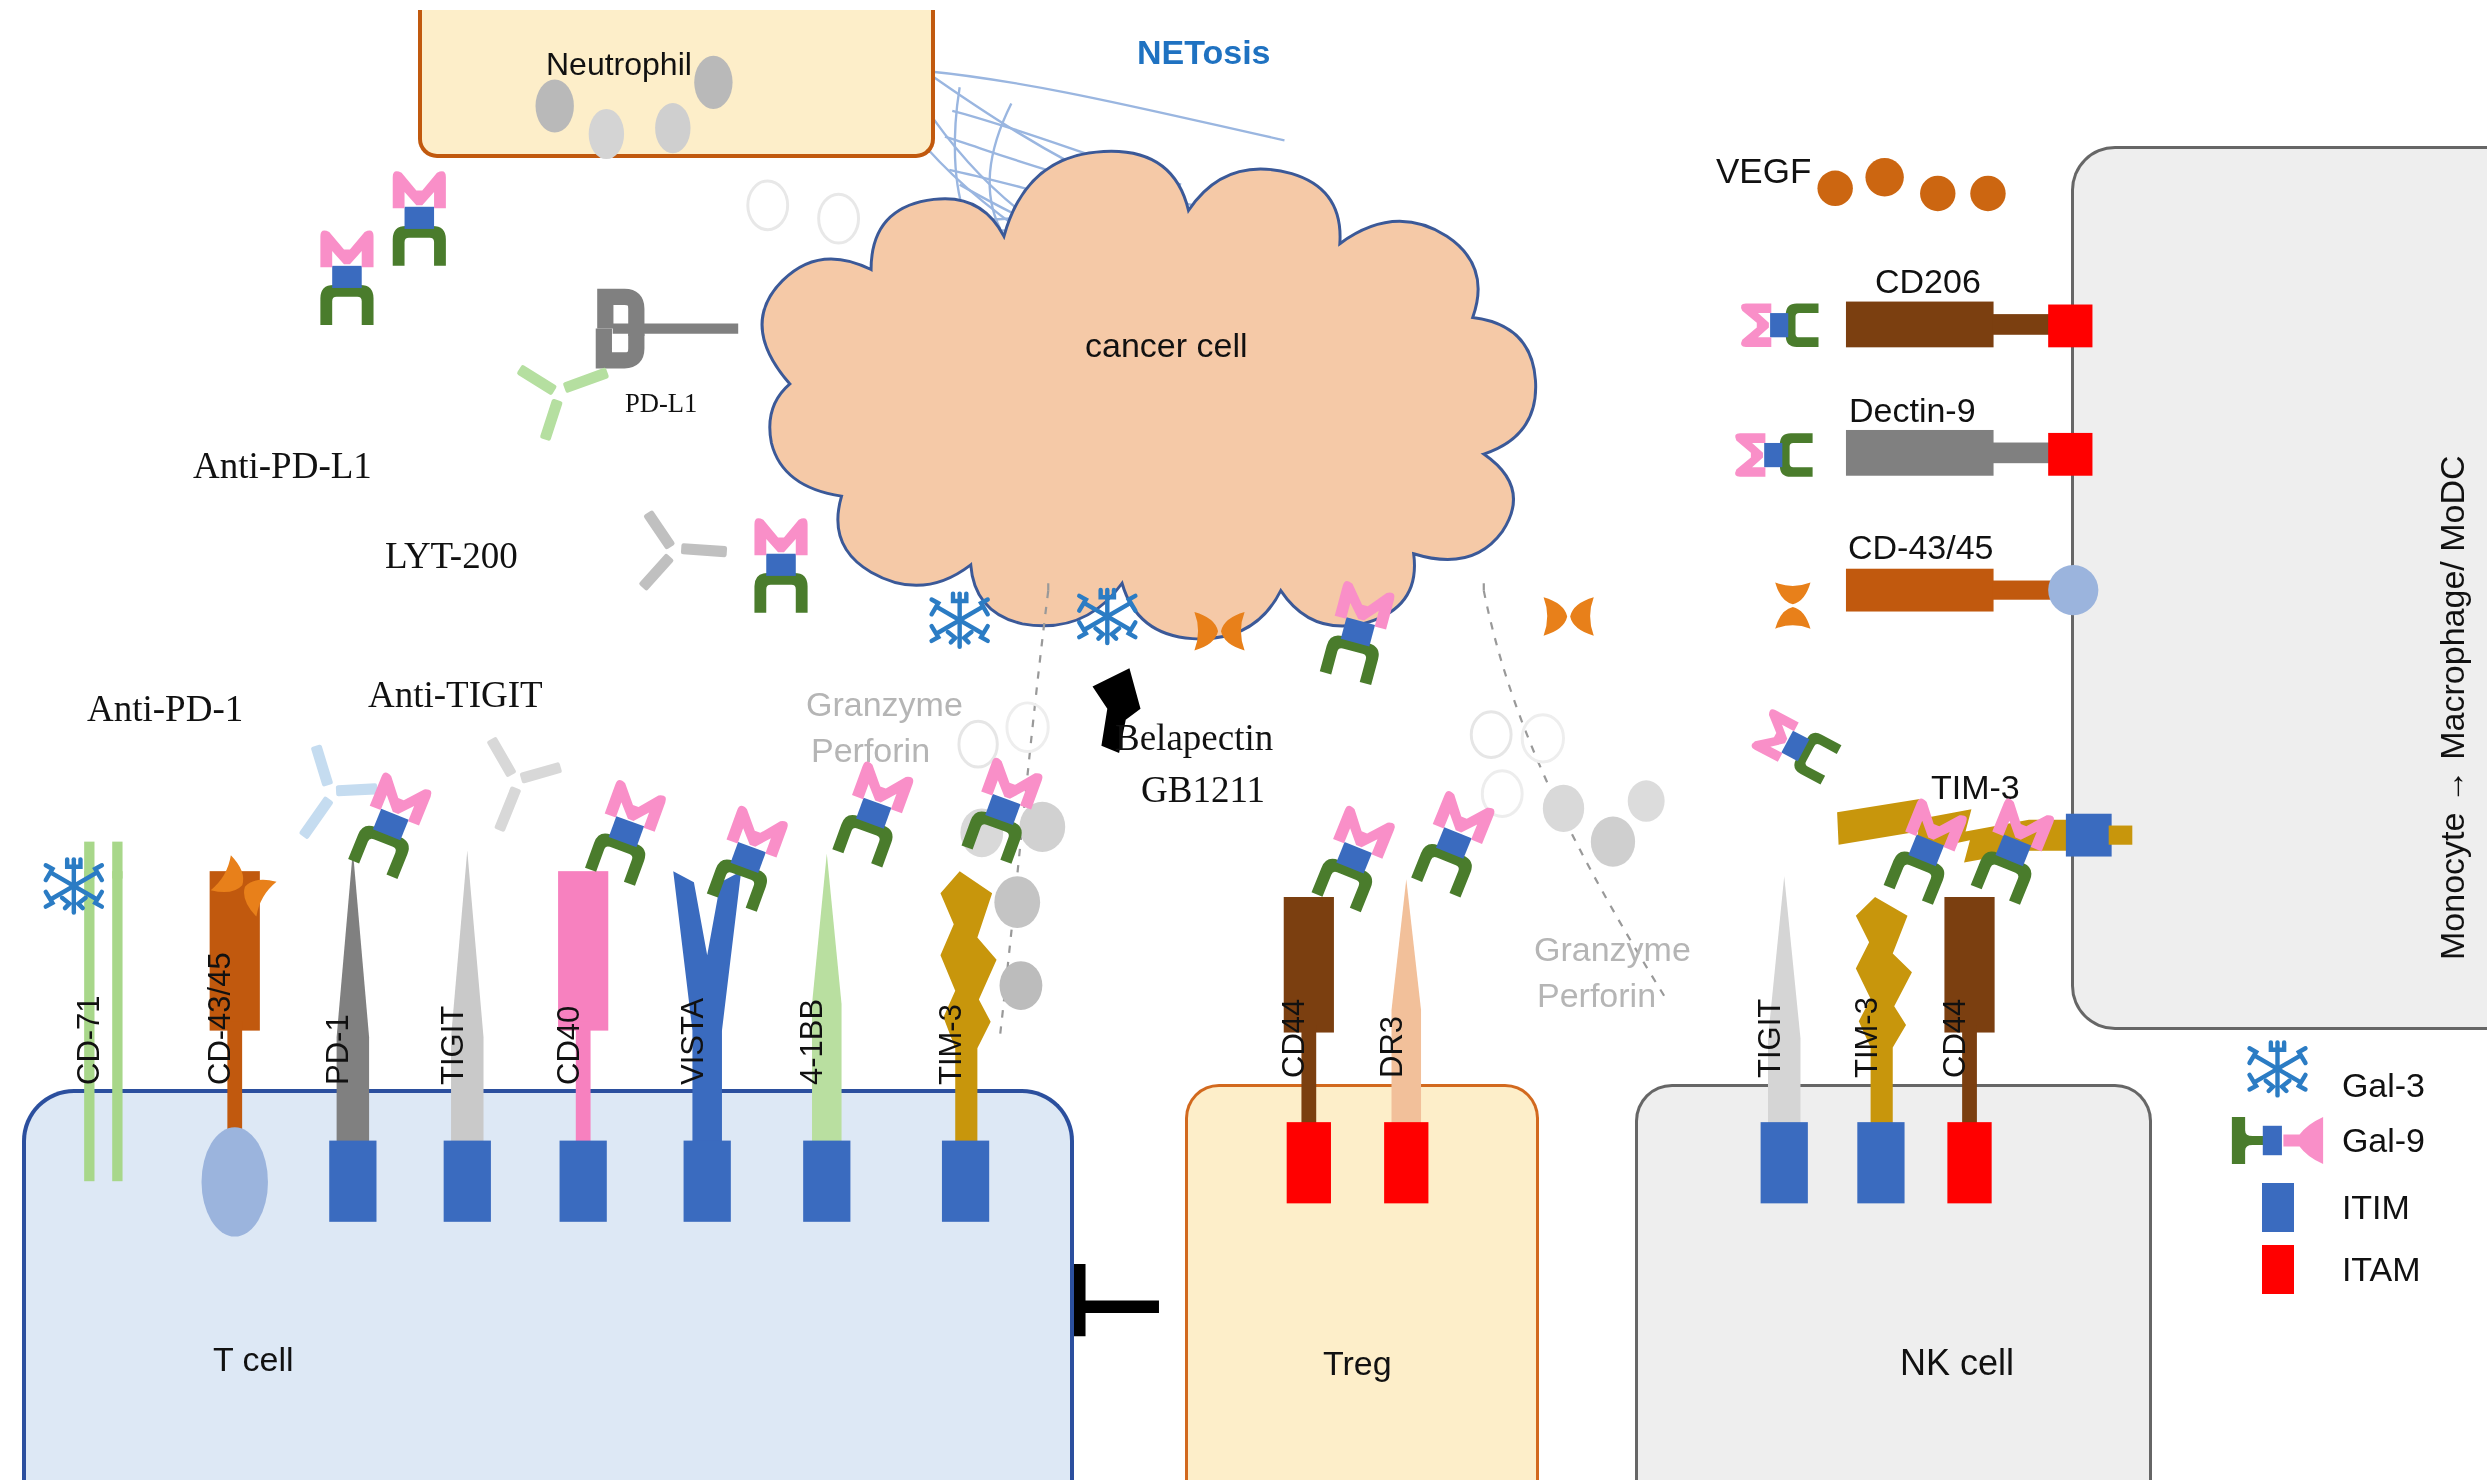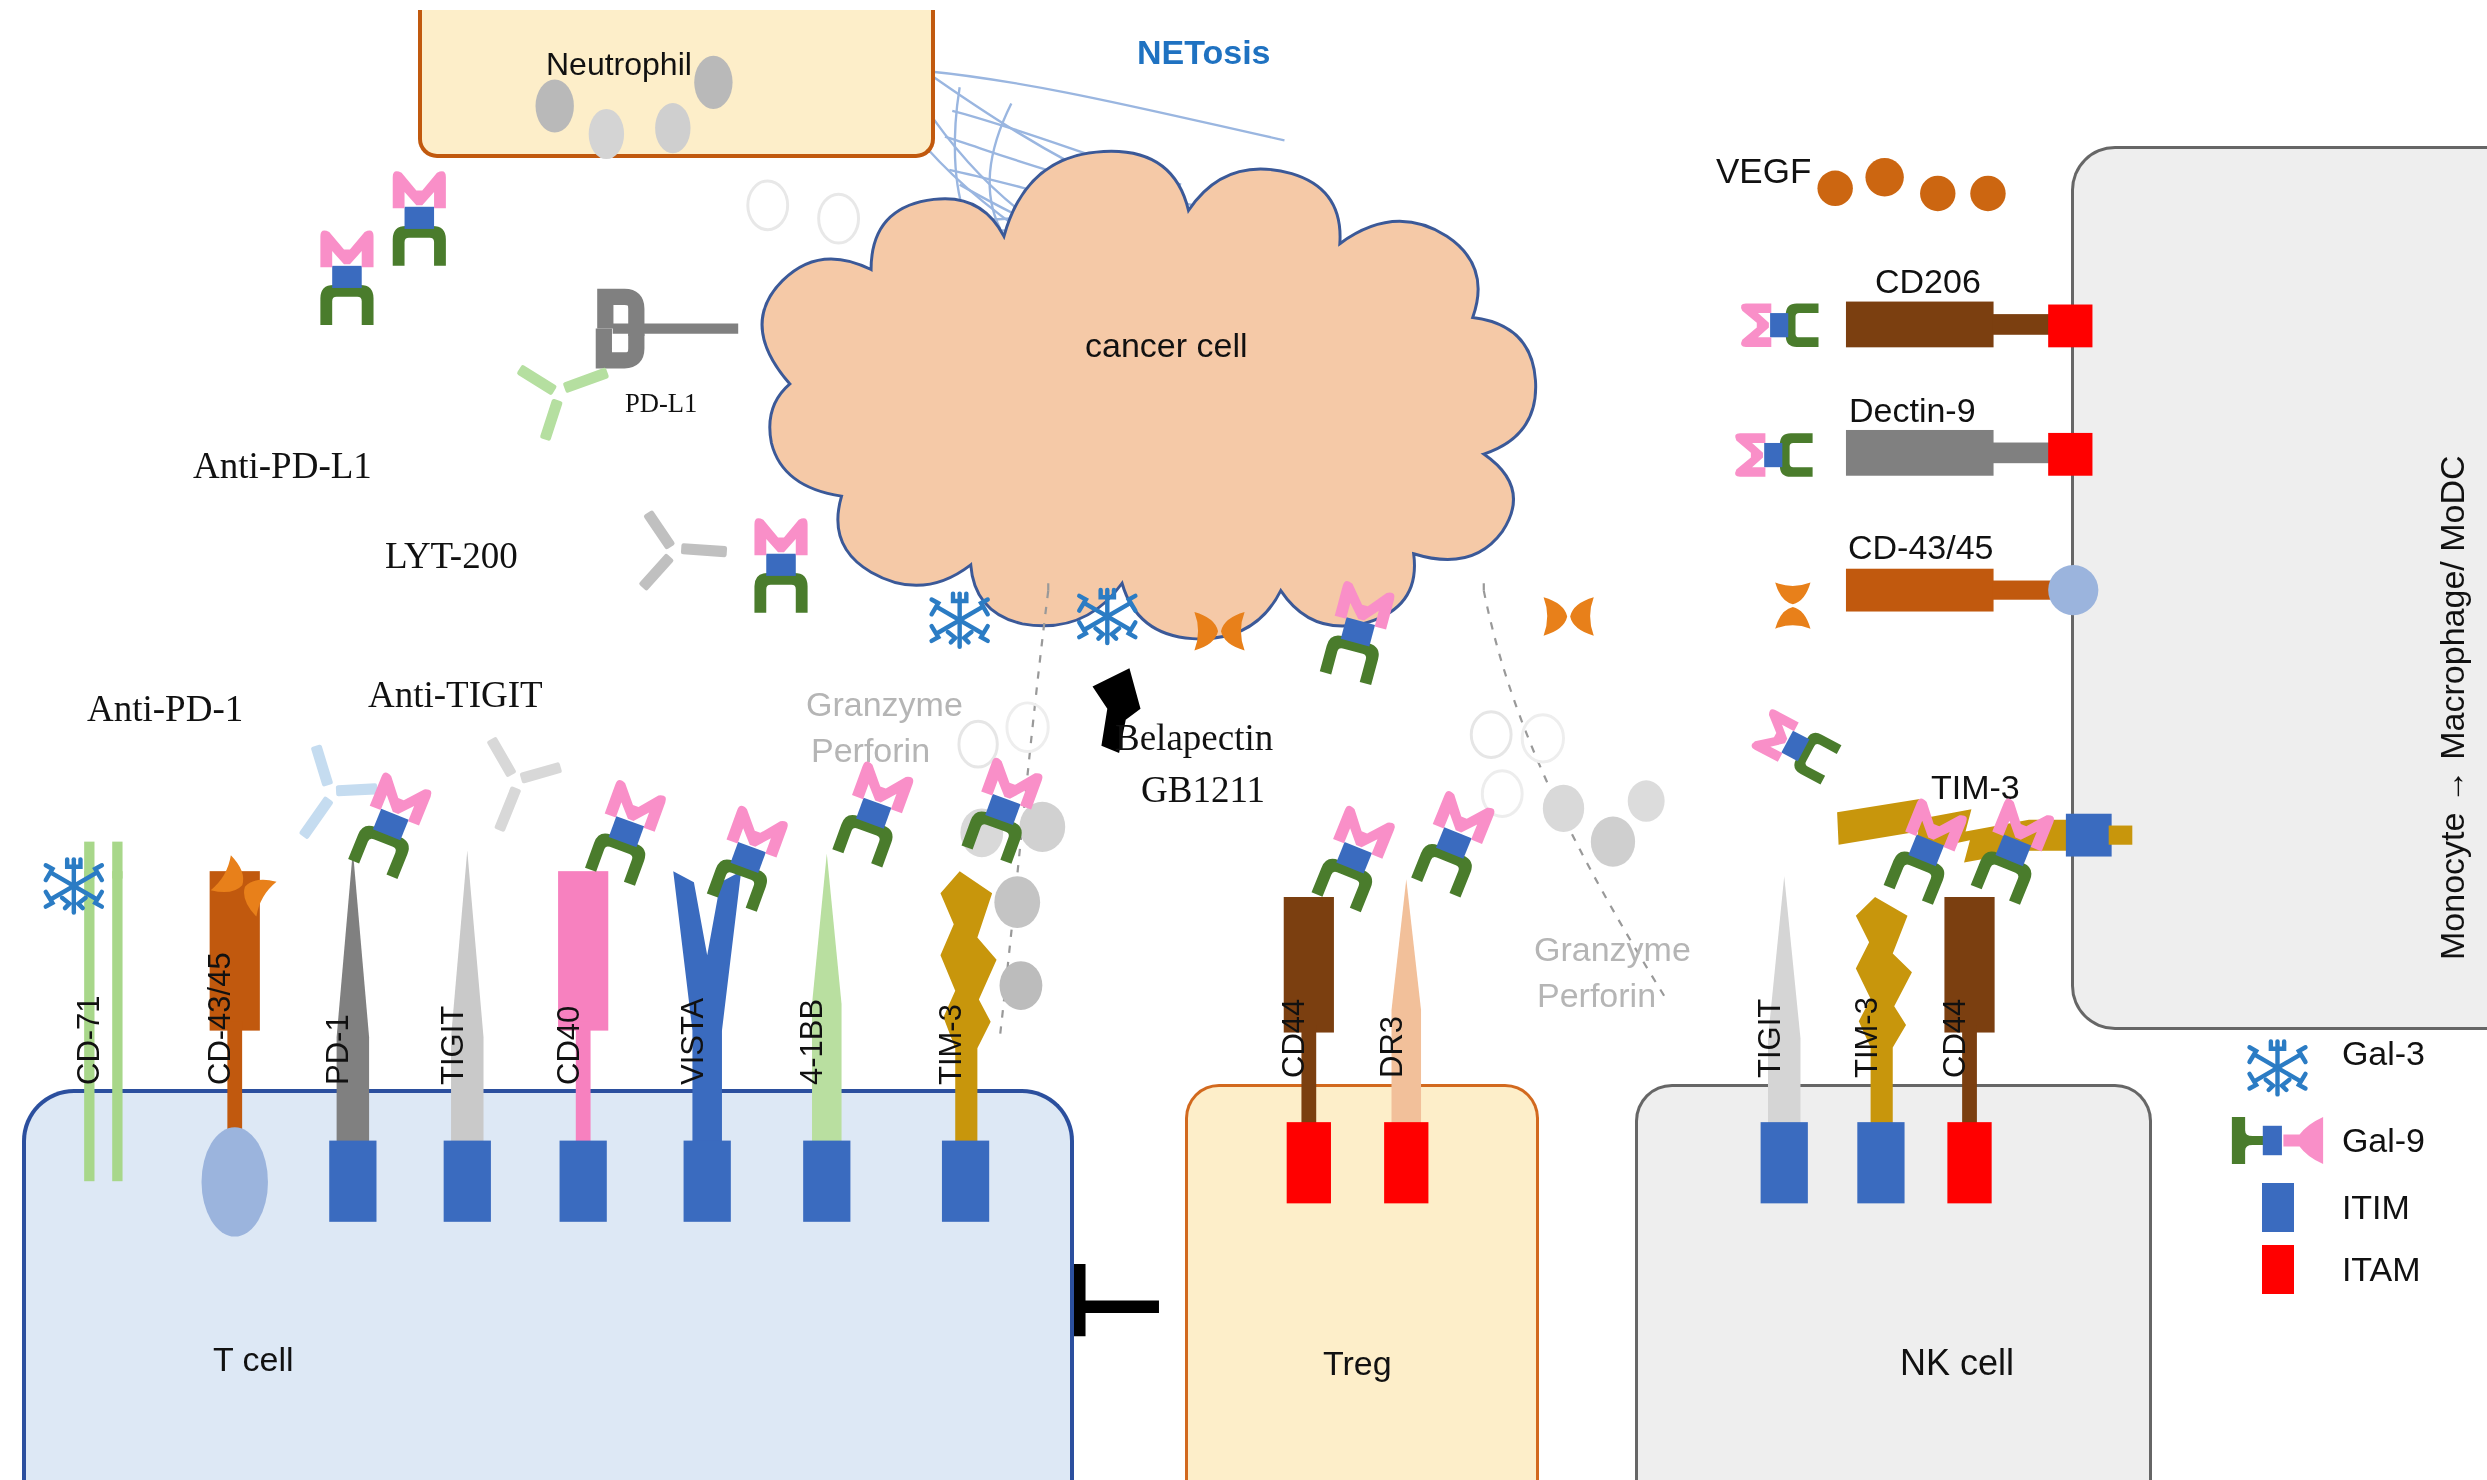--- a/index.html
+++ b/index.html
@@ -385,21 +385,21 @@
         </g>
     </g>
   </svg>
   <div class="lbl" style="left:1875px;top:262px;font-size:34px;">CD206</div>
   <div class="lbl" style="left:1849px;top:391px;font-size:34px;">Dectin-9</div>
   <div class="lbl" style="left:1848px;top:528px;font-size:34px;">CD-43/45</div>
   <div class="lbl" style="left:1931px;top:768px;font-size:34px;">TIM-3</div>
 
   <div class="abs" style="left:2222px;top:1034px;width:251px;">
     <div id="legendRows">
-        <div style="display: flex; align-items: flex-start; height: 71px;">
+        <div style="display: flex; align-items: flex-end; height: 71px;">
           <div style="width: 111px; display: flex; justify-content: center; align-items: center;">
             <svg width="81" height="70" viewBox="-55 -46 110 95">
               <g stroke="#2b7cc4" stroke-width="6" fill="none" stroke-linecap="round">
         <line x1="0" y1="-36" x2="0" y2="36"></line>
                 <line x1="-31" y1="-18" x2="31" y2="18"></line>
                 <line x1="-31" y1="18" x2="31" y2="-18"></line>
         <path d="M -9,-36 L -9,-26 L 9,-26 L 9,-36"></path>
                 <path d="M -38,-28 L -29,-23 L -38,-8"></path>
                 <path d="M 38,-28 L 29,-23 L 38,-8"></path>
         <path d="M -38,28 L -29,23 L -38,8"></path>

